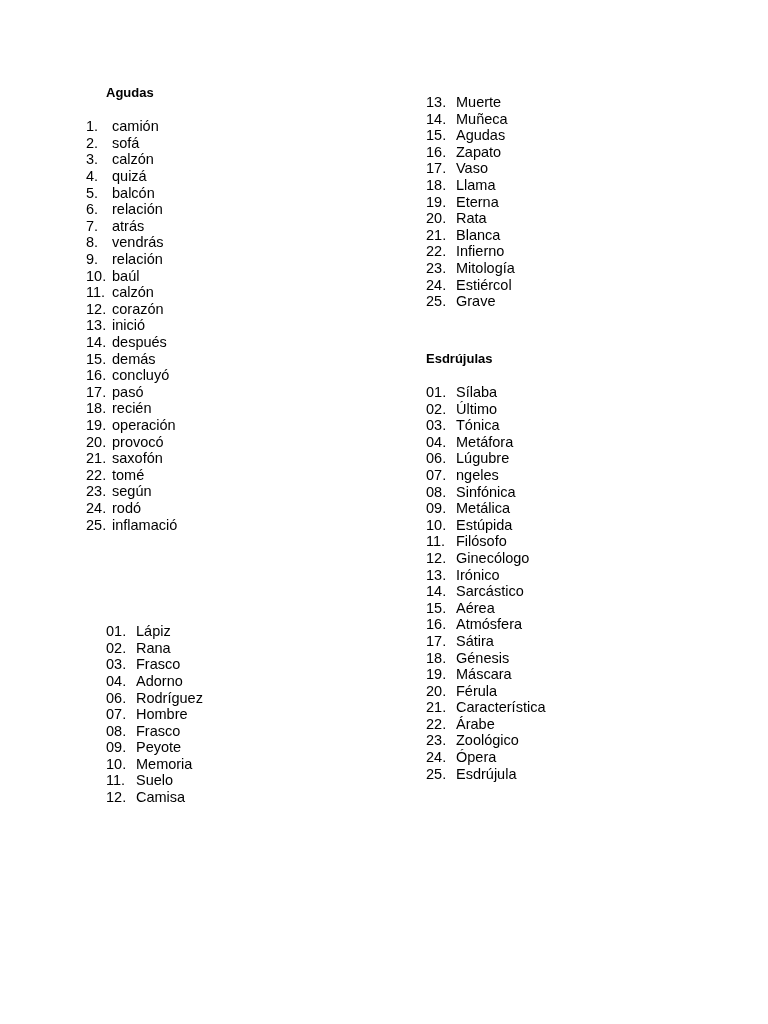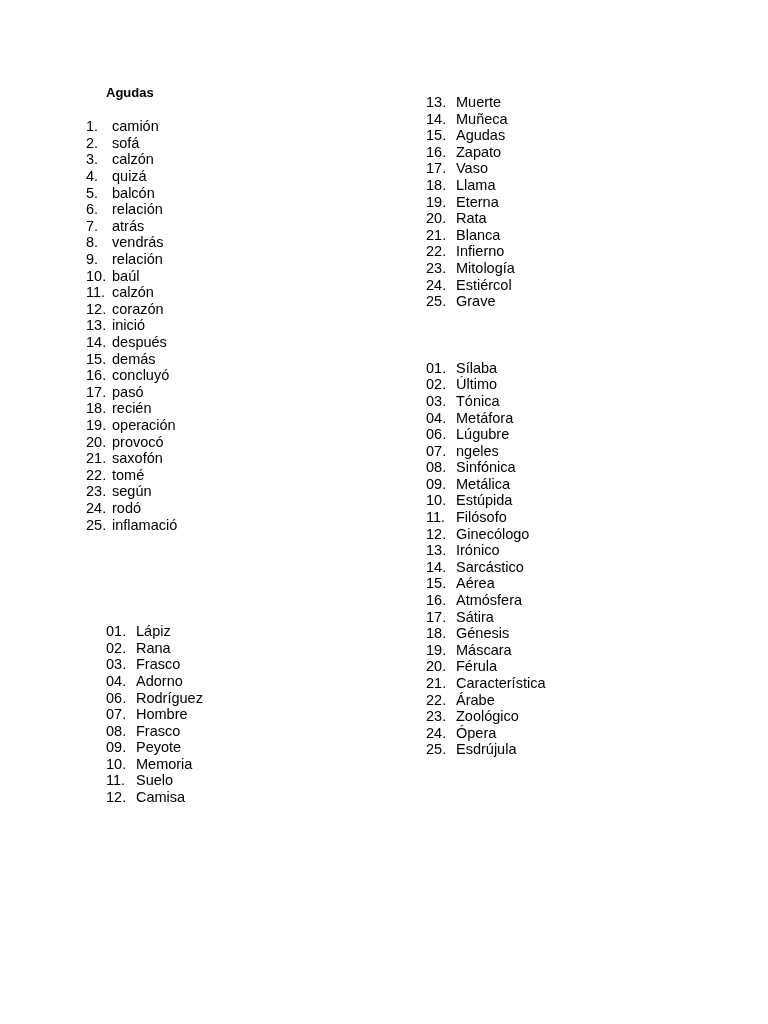--- a/index.html
+++ b/index.html
@@ -139,20 +139,21 @@
         <li><span class="num">20.</span><span class="word">Rata</span></li>
         <li><span class="num">21.</span><span class="word">Blanca</span></li>
         <li><span class="num">22.</span><span class="word">Infierno</span></li>
         <li><span class="num">23.</span><span class="word">Mitología</span></li>
         <li><span class="num">24.</span><span class="word">Estiércol</span></li>
         <li><span class="num">25.</span><span class="word">Grave</span></li>
       </ul>
 
     <div class="spacer-md"></div>
 
+    <div class="section-title">Esdrújulas</div>
 
     <ul class="list list-indent">
         <li><span class="num">01.</span><span class="word">Sílaba</span></li>
         <li><span class="num">02.</span><span class="word">Último</span></li>
         <li><span class="num">03.</span><span class="word">Tónica</span></li>
         <li><span class="num">04.</span><span class="word">Metáfora</span></li>
         <li><span class="num">06.</span><span class="word">Lúgubre</span></li>
         <li><span class="num">07.</span><span class="word">ngeles</span></li>
         <li><span class="num">08.</span><span class="word">Sinfónica</span></li>
         <li><span class="num">09.</span><span class="word">Metálica</span></li>

